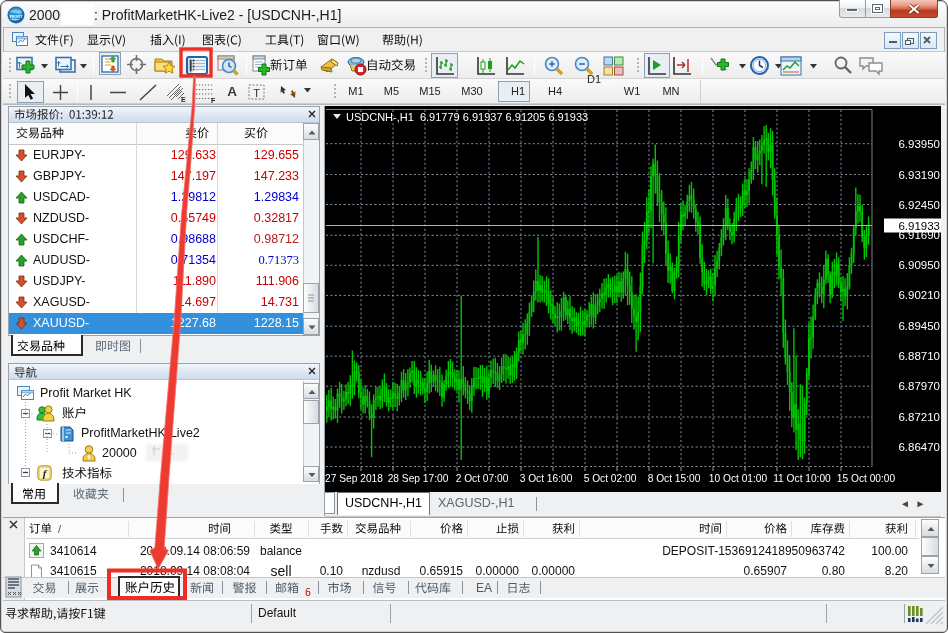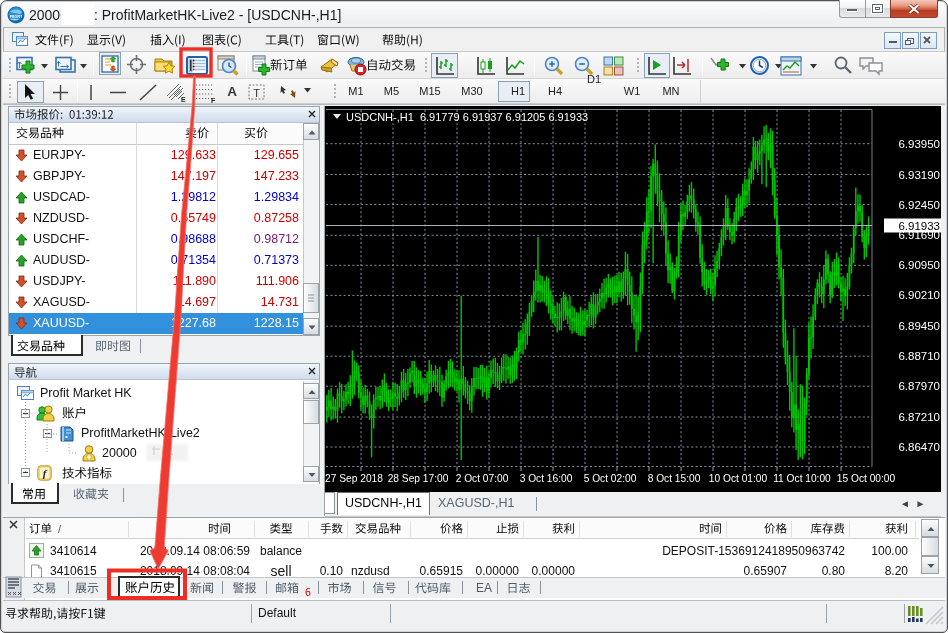--- a/index.html
+++ b/index.html
@@ -388,37 +388,37 @@
 <div style="position:absolute;left:33px;top:187px;height:21px;line-height:21px;font-size:12.5px;color:#111;">USDCAD-</div>
 <div style="position:absolute;left:120px;top:187px;width:96px;height:21px;line-height:21px;font-size:12.5px;text-align:right;color:#0000cc;">1.29812</div>
 <div style="position:absolute;left:203px;top:187px;width:96px;height:21px;line-height:21px;font-size:12.5px;text-align:right;color:#0000cc;">1.29834</div>
 <div style="position:absolute;left:15px;top:212px;width:13px;height:13px;">
     <svg width="13" height="13" viewBox="0 0 13 13">
       <path d="M6.5 12L1 6h3V1h5v5h3z" fill="#d4502a" stroke="#7c2a12" stroke-width="0.8"></path>
     </svg>
   </div>
 <div style="position:absolute;left:33px;top:208px;height:21px;line-height:21px;font-size:12.5px;color:#111;">NZDUSD-</div>
 <div style="position:absolute;left:120px;top:208px;width:96px;height:21px;line-height:21px;font-size:12.5px;text-align:right;color:#cc0000;">0.65749</div>
-<div style="position:absolute;left:203px;top:208px;width:96px;height:21px;line-height:21px;font-size:12.5px;text-align:right;color:#cc0000;">0.87258</div>
+<div style="position:absolute;left:203px;top:208px;width:96px;height:21px;line-height:21px;font-size:12.5px;text-align:right;color:#cc0000;">0.32817</div>
 <div style="position:absolute;left:15px;top:233px;width:13px;height:13px;">
     <svg width="13" height="13" viewBox="0 0 13 13">
       <path d="M6.5 1L12 7H9v5H4V7H1z" fill="#27a127" stroke="#146114" stroke-width="0.8"></path>
     </svg>
   </div>
 <div style="position:absolute;left:33px;top:229px;height:21px;line-height:21px;font-size:12.5px;color:#111;">USDCHF-</div>
 <div style="position:absolute;left:120px;top:229px;width:96px;height:21px;line-height:21px;font-size:12.5px;text-align:right;color:#0000cc;">0.98688</div>
-<div style="position:absolute;left:203px;top:229px;width:96px;height:21px;line-height:21px;font-size:12.5px;text-align:right;color:#701a75;">0.98712</div>
+<div style="position:absolute;left:203px;top:229px;width:96px;height:21px;line-height:21px;font-size:12.5px;text-align:right;color:#b91c1c;">0.98712</div>
 <div style="position:absolute;left:15px;top:254px;width:13px;height:13px;">
     <svg width="13" height="13" viewBox="0 0 13 13">
       <path d="M6.5 1L12 7H9v5H4V7H1z" fill="#27a127" stroke="#146114" stroke-width="0.8"></path>
     </svg>
   </div>
 <div style="position:absolute;left:33px;top:250px;height:21px;line-height:21px;font-size:12.5px;color:#111;">AUDUSD-</div>
 <div style="position:absolute;left:120px;top:250px;width:96px;height:21px;line-height:21px;font-size:12.5px;text-align:right;color:#0000cc;">0.71354</div>
-<div style="position:absolute;left:203px;top:250px;width:96px;height:21px;line-height:21px;font-size:12.5px;text-align:right;color:#0000cc;">0.71373</div>
+<div style="position:absolute;left:203px;top:250px;width:96px;height:21px;line-height:21px;font-size:12.5px;text-align:right;color:#0000cc;font-family:Liberation Serif, serif;">0.71373</div>
 <div style="position:absolute;left:15px;top:275px;width:13px;height:13px;">
     <svg width="13" height="13" viewBox="0 0 13 13">
       <path d="M6.5 12L1 6h3V1h5v5h3z" fill="#d4502a" stroke="#7c2a12" stroke-width="0.8"></path>
     </svg>
   </div>
 <div style="position:absolute;left:33px;top:271px;height:21px;line-height:21px;font-size:12.5px;color:#111;">USDJPY-</div>
 <div style="position:absolute;left:120px;top:271px;width:96px;height:21px;line-height:21px;font-size:12.5px;text-align:right;color:#cc0000;">111.890</div>
 <div style="position:absolute;left:203px;top:271px;width:96px;height:21px;line-height:21px;font-size:12.5px;text-align:right;color:#cc0000;">111.906</div>
 <div style="position:absolute;left:15px;top:296px;width:13px;height:13px;">
     <svg width="13" height="13" viewBox="0 0 13 13">
@@ -603,21 +603,21 @@
     <div style="position:absolute;left:4px;top:23px;width:13px;height:15px;">
       <svg width="13" height="15" viewBox="0 0 13 15">
         <path d="M1.5 1h7l3 3v10h-10z" fill="#fff" stroke="#8a949e"></path>
         <path d="M8.5 1v3h3" fill="none" stroke="#8a949e"></path>
       </svg>
     </div>
     <div style="position:absolute;left:24px;top:20px;width:80px;height:20px;line-height:20px;font-size:12px;color:#111;text-align:left;">3410615</div>
     <div style="position:absolute;left:104px;top:20px;width:120px;height:20px;line-height:20px;font-size:12px;color:#111;text-align:right;">2018.09.14 08:08:04</div>
     <div style="position:absolute;left:228px;top:20px;width:54px;height:20px;line-height:20px;font-size:14px;color:#111;text-align:center;">sell</div>
     <div style="position:absolute;left:277px;top:20px;width:40px;height:20px;line-height:20px;font-size:12px;color:#111;text-align:right;">0.10</div>
-    <div style="position:absolute;left:325px;top:20px;width:60px;height:20px;line-height:20px;font-size:12px;color:#111;text-align:left;">nzdusd</div>
+    <div style="position:absolute;left:325px;top:20px;width:60px;height:20px;line-height:20px;font-size:12px;color:#111;text-align:center;">nzdusd</div>
     <div style="position:absolute;left:378px;top:20px;width:59px;height:20px;line-height:20px;font-size:12px;color:#111;text-align:right;">0.65915</div>
     <div style="position:absolute;left:434px;top:20px;width:59px;height:20px;line-height:20px;font-size:12px;color:#111;text-align:right;">0.00000</div>
     <div style="position:absolute;left:490px;top:20px;width:59px;height:20px;line-height:20px;font-size:12px;color:#111;text-align:right;">0.00000</div>
     <div style="position:absolute;left:702px;top:20px;width:59px;height:20px;line-height:20px;font-size:12px;color:#111;text-align:right;">0.65907</div>
     <div style="position:absolute;left:775px;top:20px;width:44px;height:20px;line-height:20px;font-size:12px;color:#111;text-align:right;">0.80</div>
     <div style="position:absolute;left:838px;top:20px;width:44px;height:20px;line-height:20px;font-size:12px;color:#111;text-align:right;">8.20</div>
   </div>
 <div style="position:absolute;left:921px;top:519px;width:18px;height:18px;background:linear-gradient(180deg,#fdfdfd,#d8dce0);border:1px solid #9aa2aa;">
     <svg width="16" height="16">
       <path d="M5.5 11 l3.5 -4 3.5 4z" fill="#4a5a66"></path>

